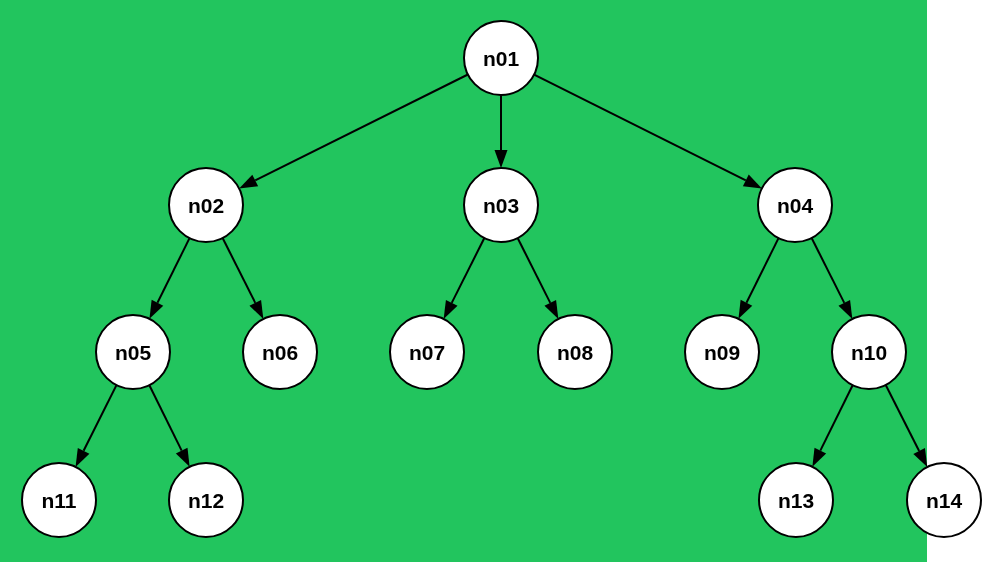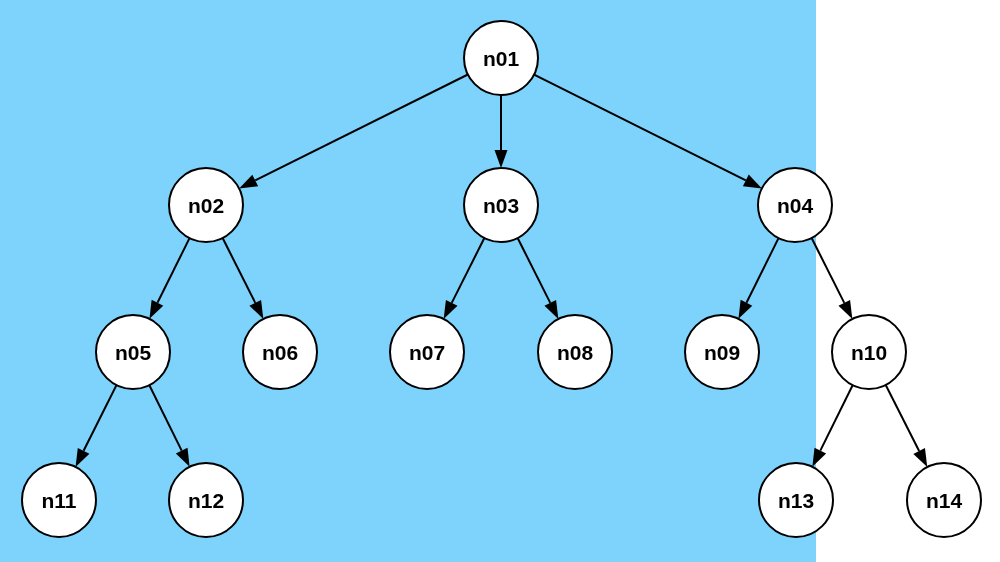--- a/index.html
+++ b/index.html
@@ -6,23 +6,23 @@
     margin: 0;
     padding: 0;
     background: #ffffff;
     width: 1000px;
     height: 562px;
     overflow: hidden;
     font-family: "Liberation Sans", sans-serif;
   }
   .canvas-wrap {
     position: relative;
-    width: 816px;
+    width: 927px;
     height: 562px;
-    background: #7dd3fc;
+    background: #22c55e;
   }
   svg { display: block; }
   .node-label {
     font-family: "Liberation Sans", "DejaVu Sans", sans-serif;
     font-weight: bold;
   }
 </style>
 </head>
 <body style="background: rgb(255, 255, 255);">
 

